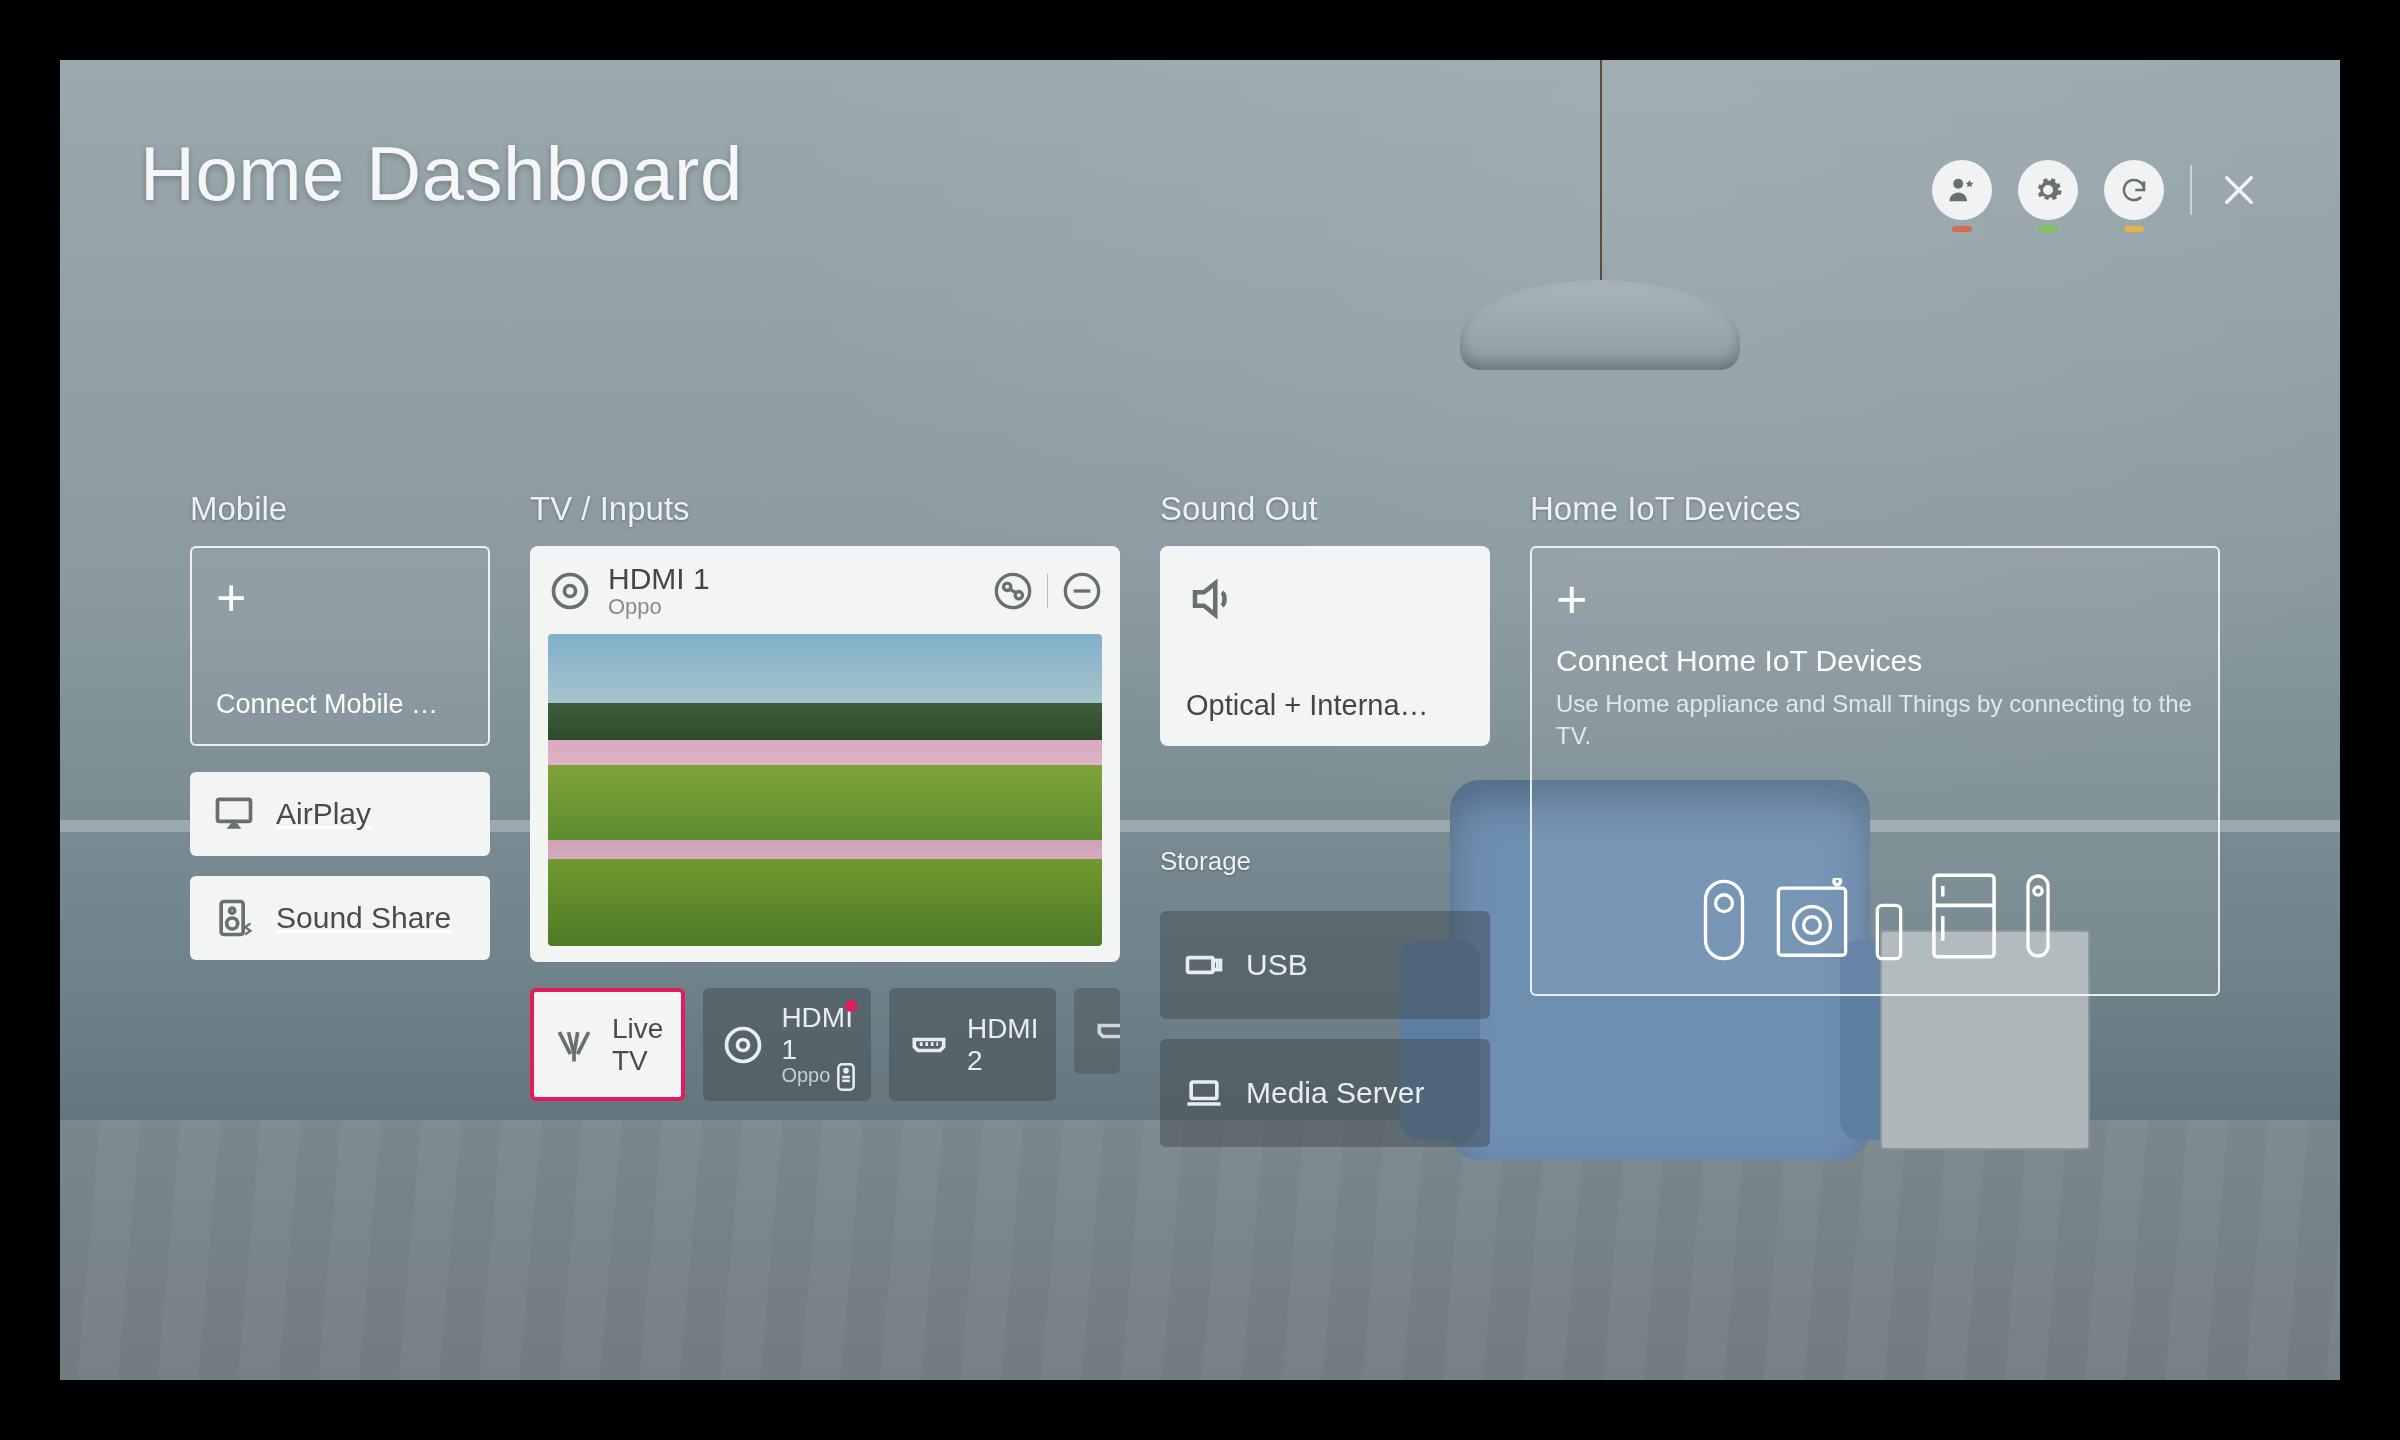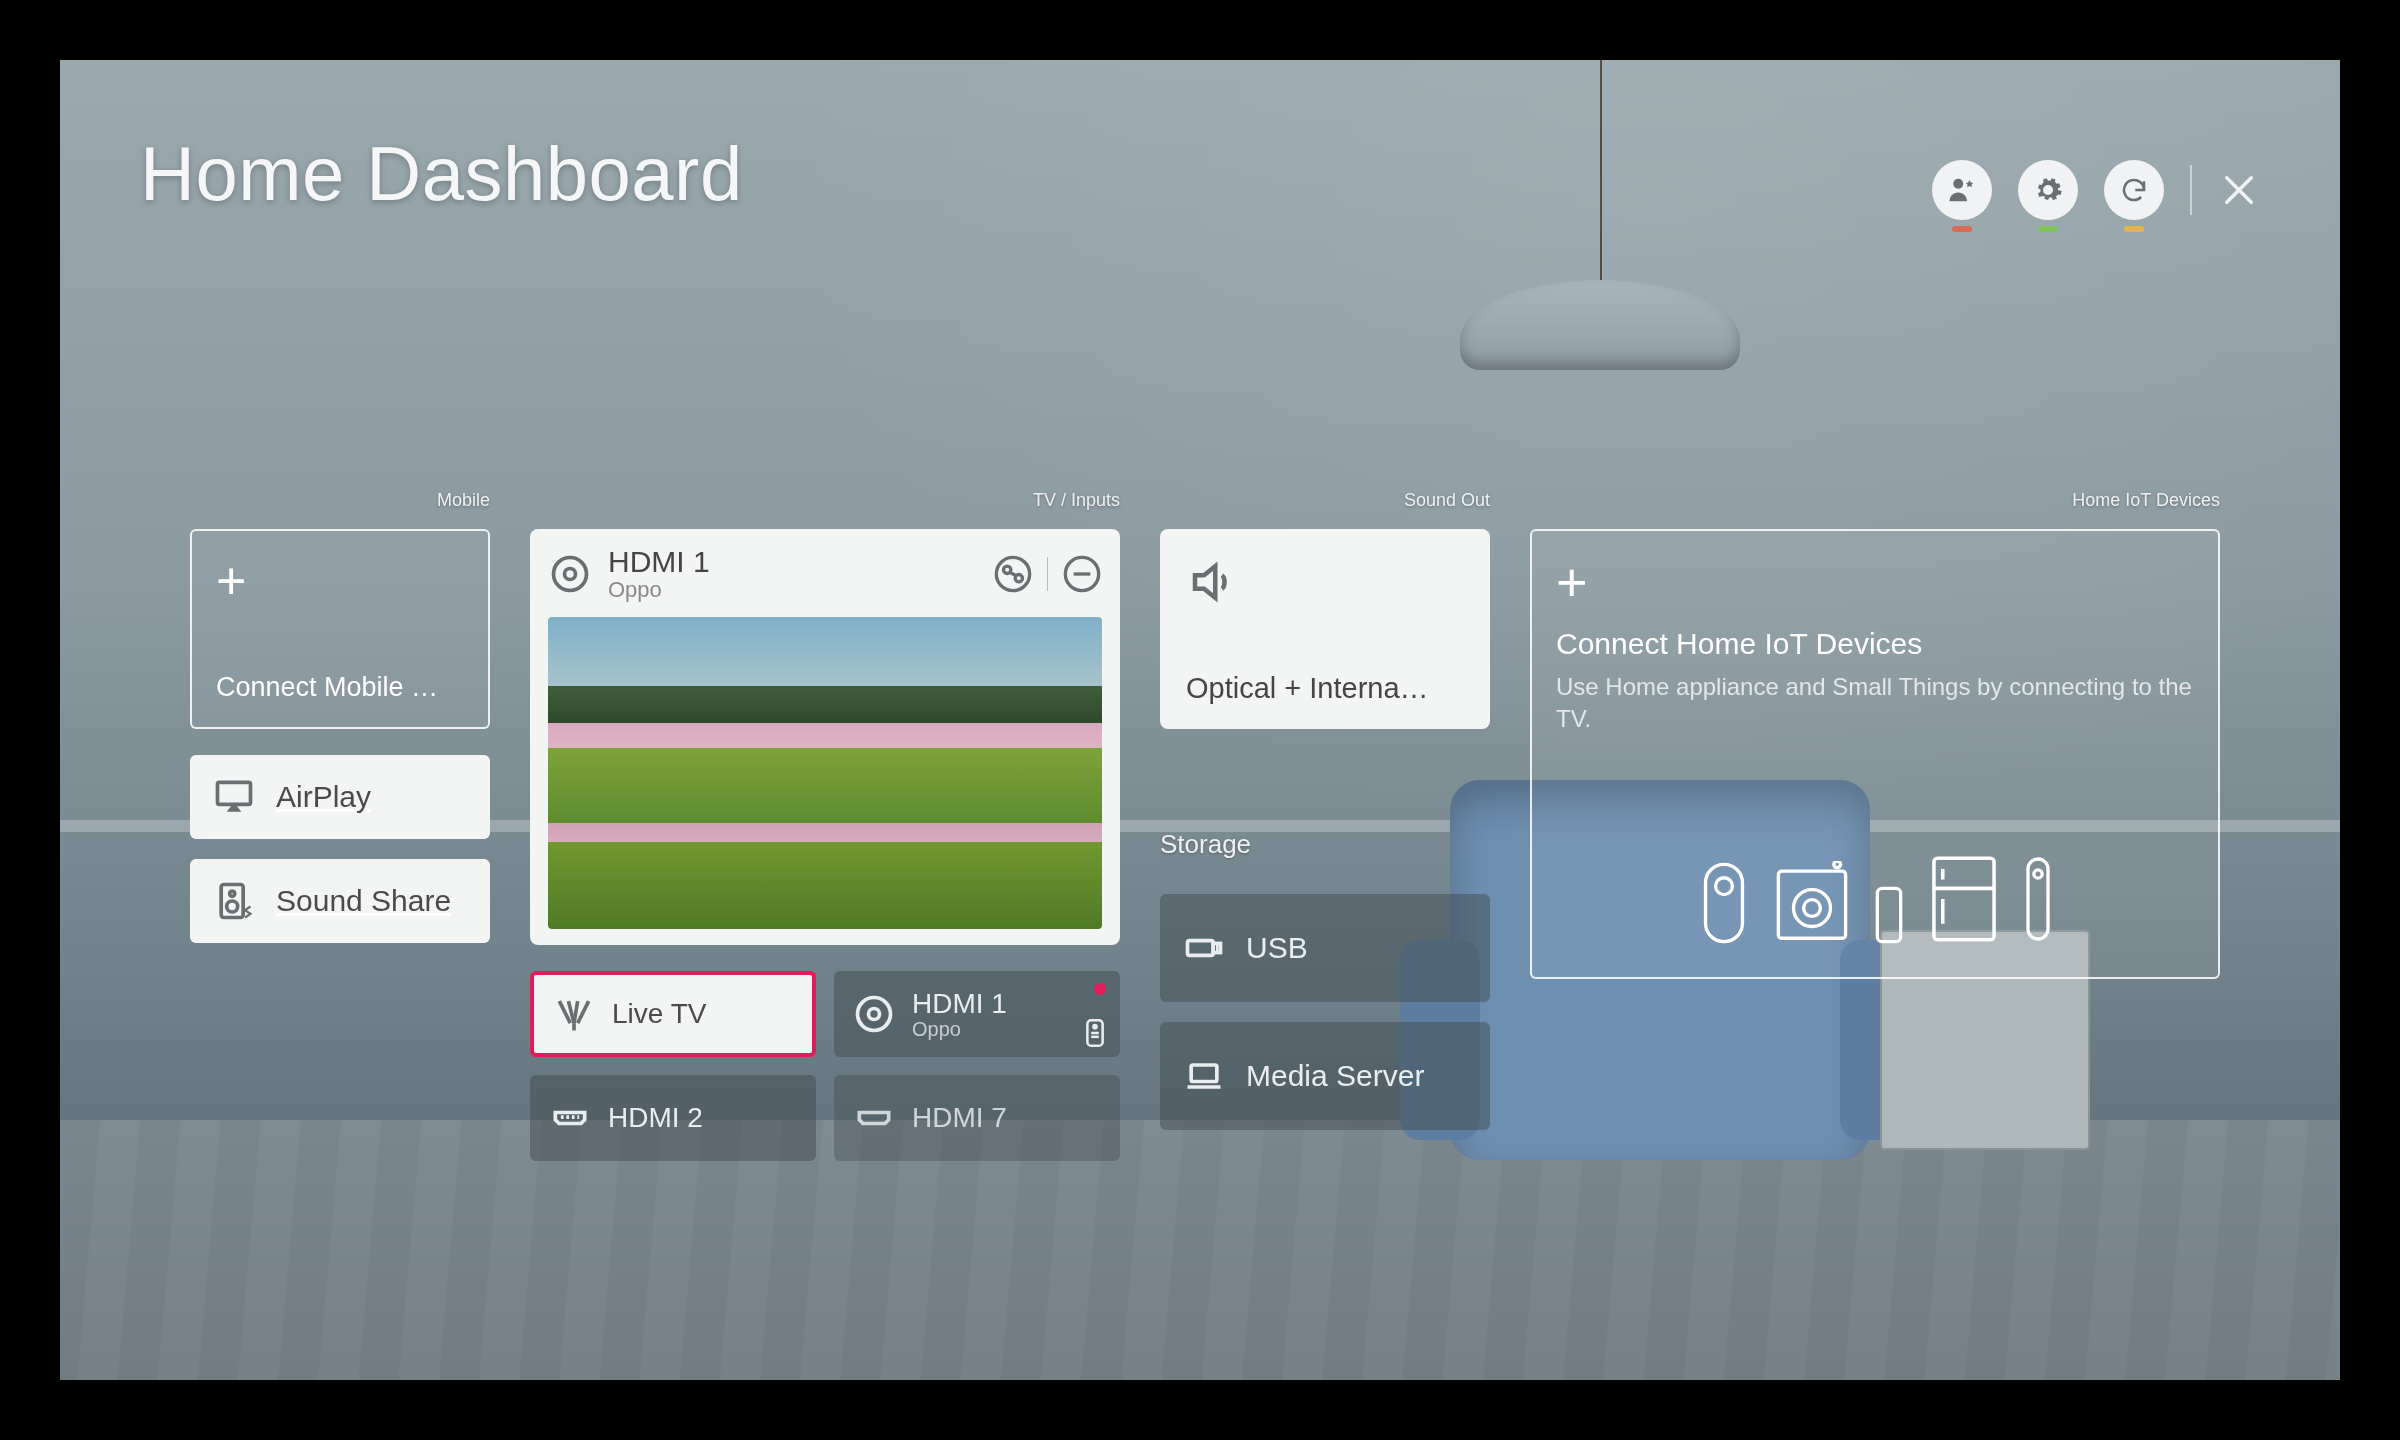--- a/index.html
+++ b/index.html
@@ -81,24 +81,23 @@
   .close-icon { width:42px; height:42px; }
 
   
   .cols {
     position:absolute; left:130px; top:430px; right:120px; bottom:0;
     display:grid;
     grid-template-columns: 300px 590px 330px 1fr;
     gap: 40px;
   }
   .col-label {
-    font-size: 18px; font-weight:400; color:#eef1f2;
+    font-size: 33px; font-weight:400; color:#eef1f2;
     margin-bottom: 18px;
     text-shadow: 0 1px 3px rgba(0,0,0,0.3);
-    text-align: right;
   }
 
   .outlined-card {
     border: 2px solid rgba(255,255,255,0.85);
     background: rgba(255,255,255,0.06);
     border-radius: 6px;
     padding: 24px 24px;
     color:#fff;
   }
   .white-card {
@@ -137,21 +136,21 @@
       linear-gradient(to bottom,
         #7fb0c8 0%, #a7c3cc 22%,
         #3f5e3a 22%, #2f4a2b 34%,
         #d8a9c0 34%, #dfb4c4 42%,
         #7fa33a 42%, #5d8c2e 66%,
         #cfa1b6 66%, #d6acbf 72%,
         #71992f 72%, #4f7a26 100%);
   }
   .input-grid {
     margin-top:26px;
-    display:grid; grid-template-columns:1fr 1fr; gap:18px;
+    display:grid; grid-template-columns:1fr 1fr 1fr 1fr; gap:18px;
   }
   .input-tile {
     border-radius:6px; padding:14px 18px;
     display:flex; align-items:center; gap:16px;
     position:relative; min-height:86px;
   }
   .input-white { background:#f3f4f4; color:#4a4a4a; }
   .input-gray { background: rgba(60,70,75,0.45); color:#e8edef; }
   .input-selected { border:4px solid #e21b5a; }
   .tile-title { font-size:28px; }

